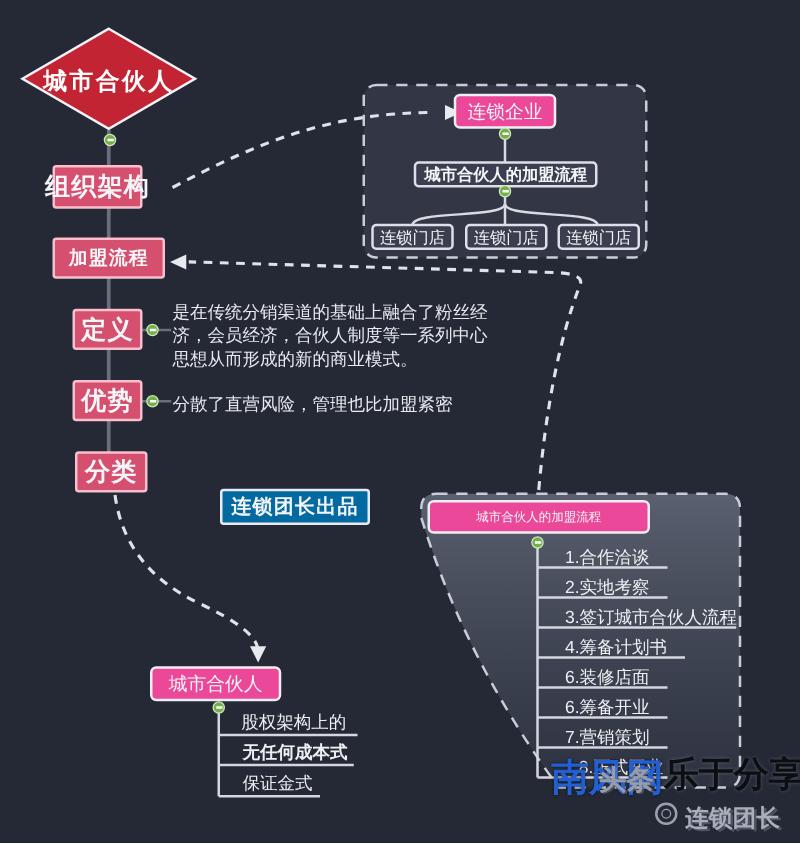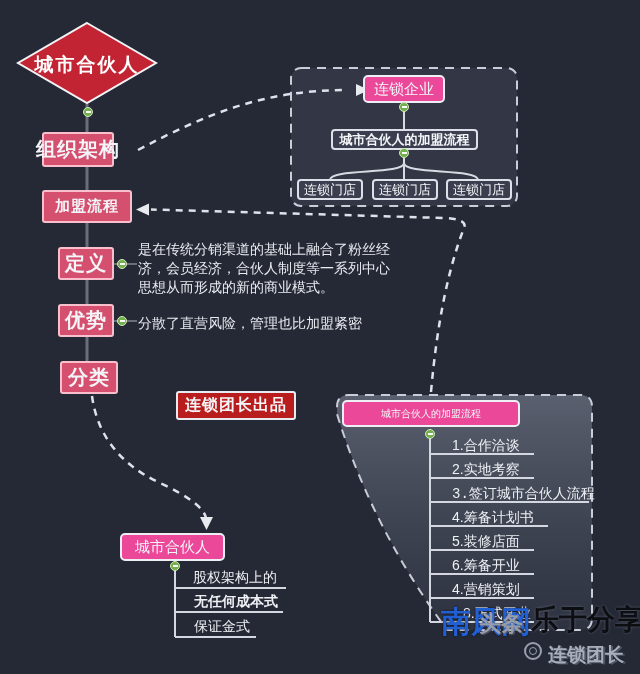--- a/index.html
+++ b/index.html
@@ -8,21 +8,21 @@
     overflow:hidden;font-family:"Liberation Sans",sans-serif;
     -webkit-font-smoothing:antialiased;
   }
   .overlay{position:absolute;left:0;top:0;z-index:1;}
   .node{position:absolute;z-index:2;display:flex;align-items:center;justify-content:center;
         box-sizing:border-box;color:#f4f5f8;white-space:nowrap;}
   .pinkbox{background:#d5506f;border:2px solid rgba(255,210,222,0.85);border-radius:3px;
            font-weight:bold;font-size:20px;letter-spacing:1px;}
   .blackbox{background:#ec4899;border:2px solid #edeff4;border-radius:5px;font-weight:normal;}
   .graybox{background:#3a3e4e;border:2px solid #dde0e8;border-radius:4px;font-size:13px;}
-  .purplebox{background:#b91c1c;border:2px solid #e9ebf3;border-radius:3px;
+  .purplebox{background:#0369a1;border:2px solid #e9ebf3;border-radius:3px;
              font-weight:bold;font-size:16px;letter-spacing:1px;}
   .diamond-label{position:absolute;z-index:2;color:#fff;font-weight:bold;font-size:19px;
                  letter-spacing:2px;text-align:center;}
   .desc{position:absolute;z-index:2;color:#e8eaf0;font-size:14px;line-height:19.2px;}
   .leaf{position:absolute;z-index:2;color:#edeff3;font-size:14px;white-space:nowrap;}
   .dot{position:absolute;z-index:3;width:10px;height:10px;border-radius:50%;
        background:#72b04c;border:1.5px solid #d2e8bc;box-sizing:border-box;}
   .dot::after{content:"";position:absolute;left:1.5px;right:1.5px;top:50%;height:1.5px;
               margin-top:-0.75px;background:#ffffff;}
   .wm{position:absolute;z-index:5;font-weight:bold;white-space:nowrap;}
@@ -115,25 +115,25 @@
 
   <div class="node blackbox" style="left:363px;top:75px;width:82px;height:28px;font-size:15px;">连锁企业</div>
   <div class="node graybox" style="left:331px;top:129px;width:147px;height:21px;font-weight:bold;">城市合伙人的加盟流程</div>
   <div class="node graybox" style="left:297px;top:179px;width:66px;height:21px;">连锁门店</div>
   <div class="node graybox" style="left:372px;top:179px;width:66px;height:21px;">连锁门店</div>
   <div class="node graybox" style="left:446px;top:179px;width:66px;height:21px;">连锁门店</div>
 
   <div class="node blackbox" style="left:342px;top:400px;width:178px;height:27px;font-size:10px;">城市合伙人的加盟流程</div>
   <div class="leaf" style="left:452px;top:437px;">1.合作洽谈</div>
   <div class="leaf" style="left:452px;top:461px;">2.实地考察</div>
-  <div class="leaf" style="left:452px;top:485px;font-family:Liberation Mono, monospace;">3.签订城市合伙人流程</div>
+  <div class="leaf" style="left:452px;top:485px;">3.签订城市合伙人流程</div>
   <div class="leaf" style="left:452px;top:509px;">4.筹备计划书</div>
-  <div class="leaf" style="left:452px;top:533px;">5.装修店面</div>
+  <div class="leaf" style="left:452px;top:533px;">6.装修店面</div>
   <div class="leaf" style="left:452px;top:557px;">6.筹备开业</div>
-  <div class="leaf" style="left:452px;top:581px;">4.营销策划</div>
+  <div class="leaf" style="left:452px;top:581px;">7.营销策划</div>
   <div class="leaf" style="left:452px;top:605px;margin-left:11px;">8.正式开业</div>
 
   <div class="node blackbox" style="left:120px;top:533px;width:105px;height:28px;font-size:15px;">城市合伙人</div>
   <div class="leaf" style="left:193px;top:569px;">股权架构上的</div>
   <div class="leaf" style="left:194px;top:593px;font-weight:bold;">无任何成本式</div>
   <div class="leaf" style="left:194px;top:618px;">保证金式</div>
 
   <div class="dot" style="left:83px;top:107px;"></div>
   <div class="dot" style="left:117px;top:259px;"></div>
   <div class="dot" style="left:117px;top:316px;"></div>

